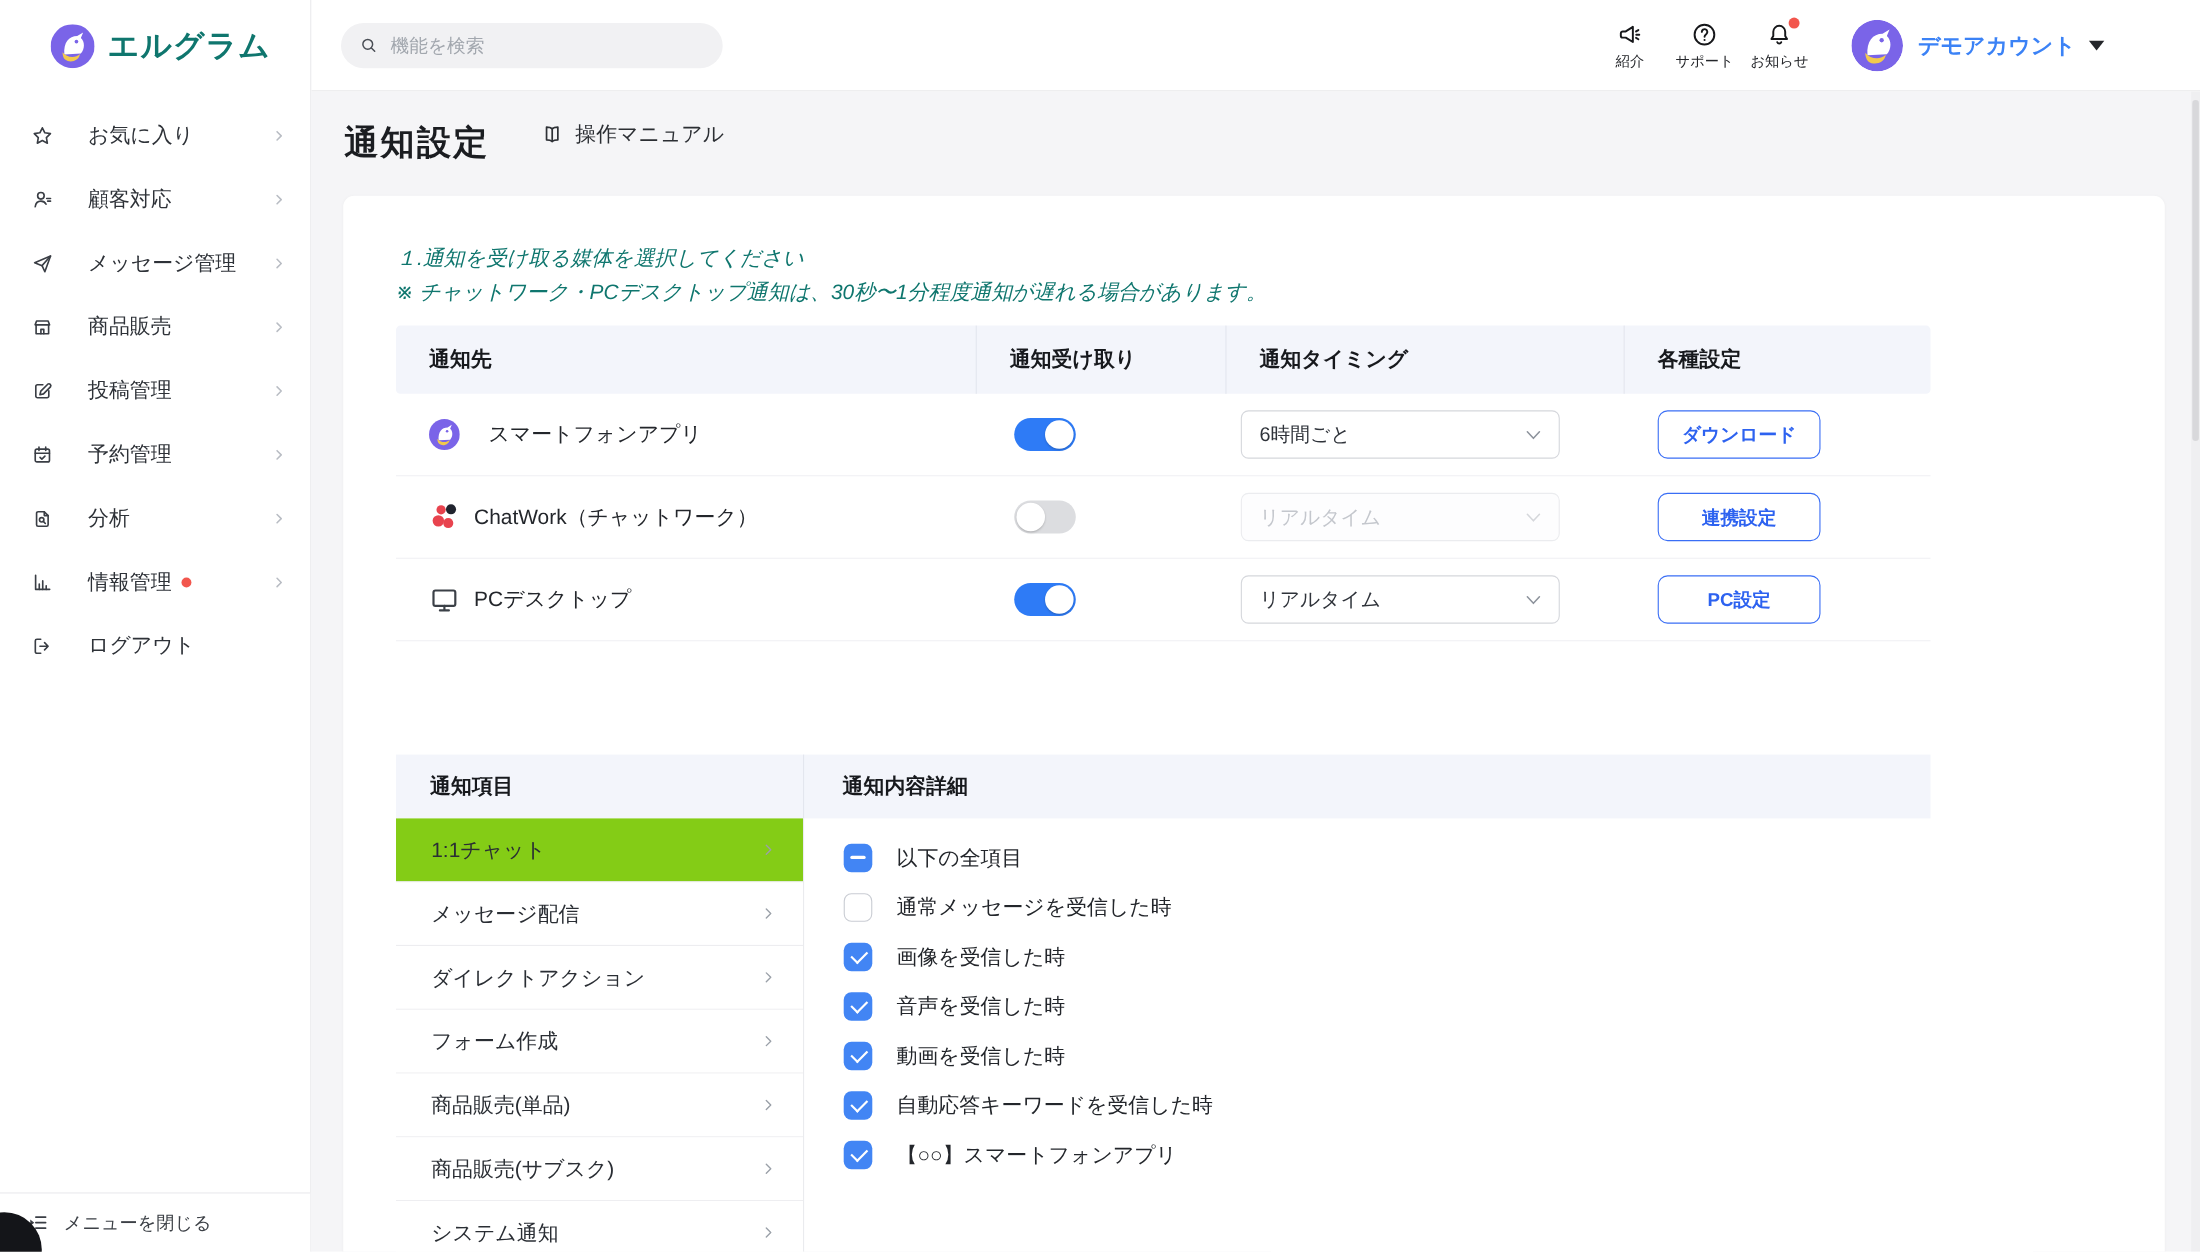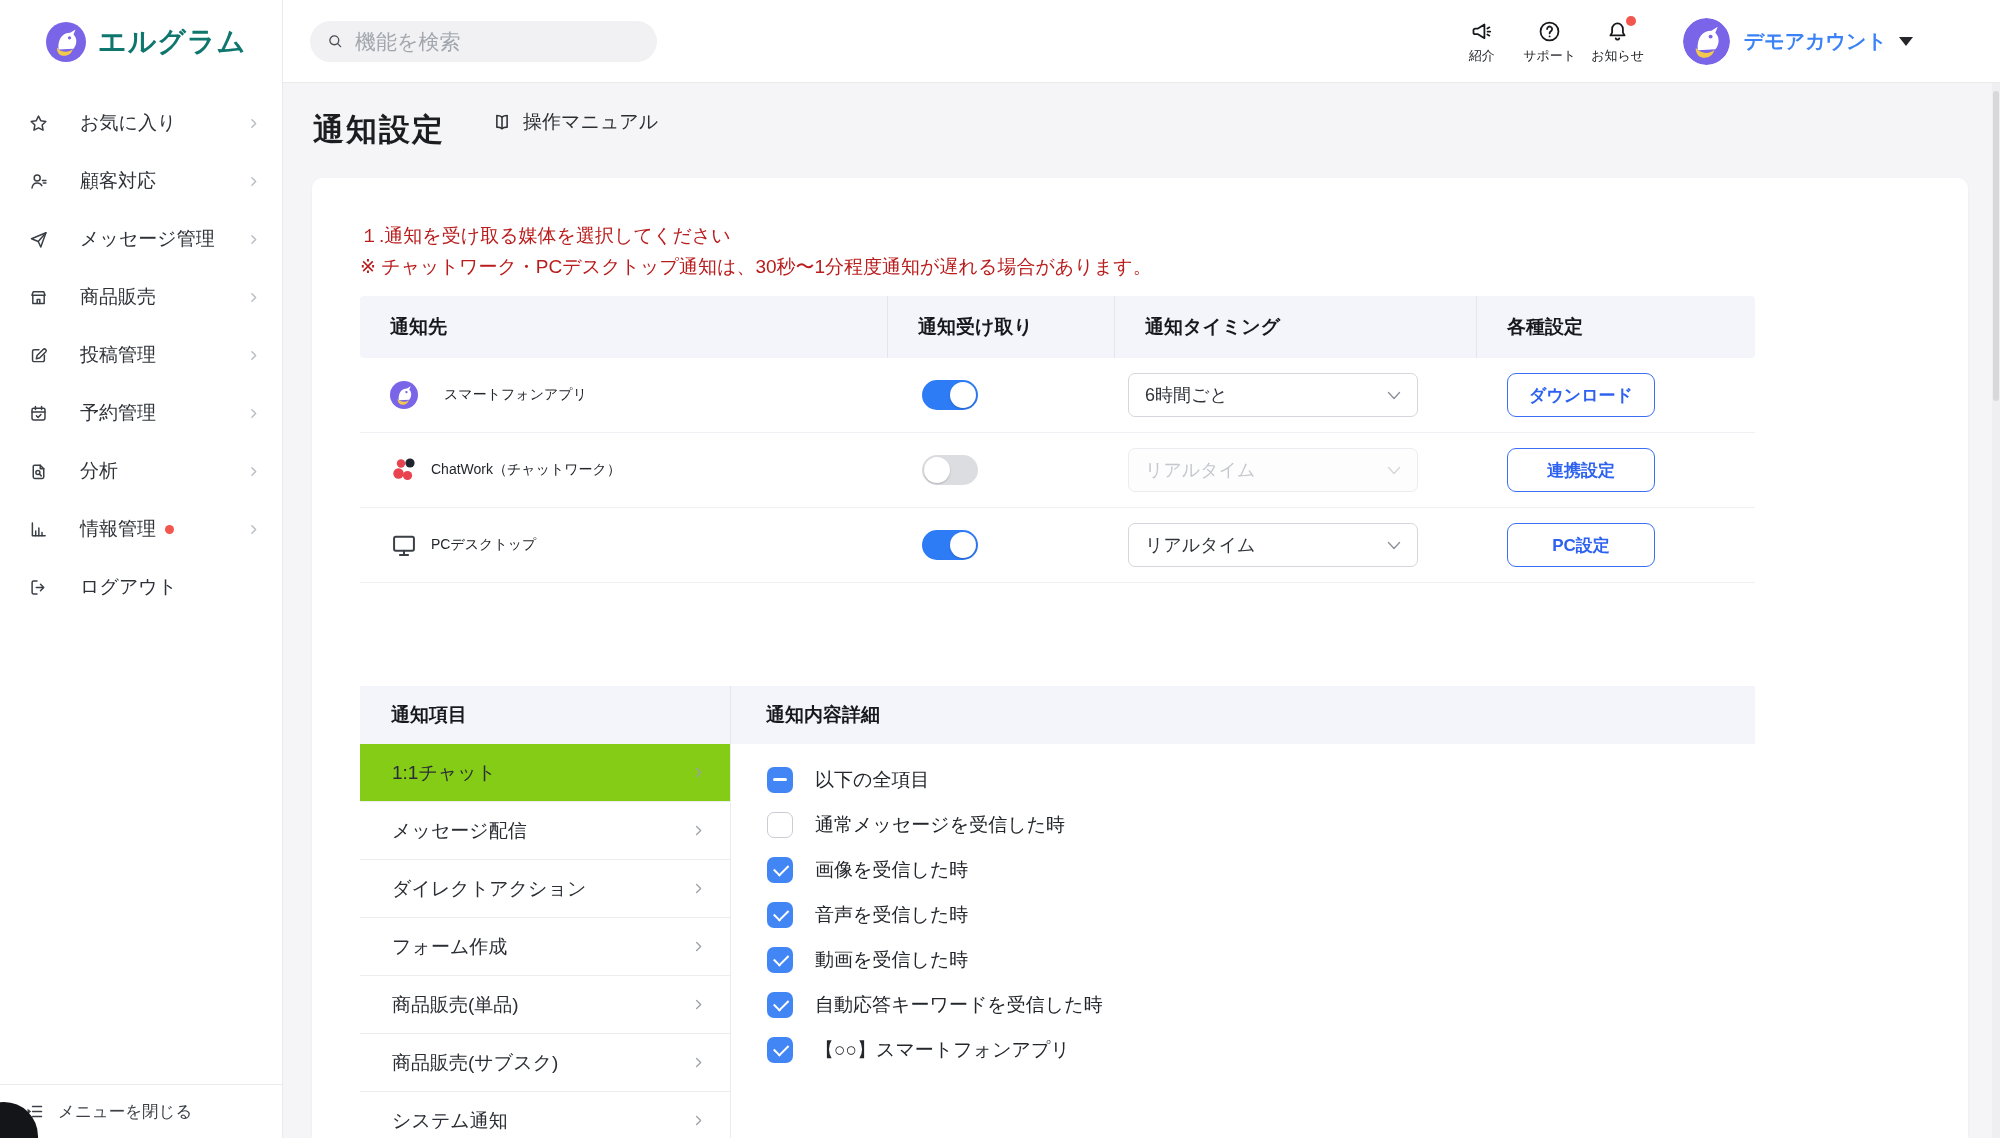--- a/index.html
+++ b/index.html
@@ -28,21 +28,21 @@
   .side-footer .ml { font-size:16.5px; color:#3c4046; }
   .chat-bubble { position:absolute; left:-30px; bottom:-32px; width:68px; height:68px; border-radius:50%;
                  background:#141519; z-index:6; }
 
   
   .topbar { position:absolute; left:283px; top:0; width:1717px; height:83px; background:#fff;
             border-bottom:1px solid #eaeaec; z-index:2; }
   .search { position:absolute; left:27px; top:21px; width:347px; height:41px; border-radius:21px;
             background:#f1f1f3; display:flex; align-items:center; padding:0 16px; gap:10px; }
   .search svg { width:19px; height:19px; color:#4a4e55; flex:0 0 auto; }
-  .search input { border:none; outline:none; background:transparent; font-size:21px; color:#4c1d95;
+  .search input { border:none; outline:none; background:transparent; font-size:17px; color:#4c1d95;
                   width:100%; font-family:inherit; }
   .search input::placeholder { color:#a2a7ae; }
   .topbar-right { position:absolute; right:87px; top:0; height:83px; display:flex; align-items:center; }
   .tb-action { width:62px; margin-left:6px; display:flex; flex-direction:column; align-items:center; gap:3px;
                cursor:pointer; position:relative; }
   .tb-action svg { width:25px; height:25px; color:#17181b; }
   .tb-action .al { font-size:13px; color:#24262a; white-space:nowrap; }
   .tb-badge { display:none; position:absolute; top:-3px; right:13px; width:10px; height:10px;
               border-radius:50%; background:#f2564d; }
   .tb-action[data-badge="true"] .tb-badge { display:block; }
@@ -59,29 +59,29 @@
 
   .page-head { position:absolute; left:30px; top:26px; display:flex; align-items:flex-start; }
   .page-title { font-size:31px; font-weight:bold; color:#1b1d21; letter-spacing:2px; }
   .manual-link { margin-left:46px; display:flex; align-items:center; gap:10px; cursor:pointer; }
   .manual-link svg { width:22px; height:22px; color:#2e3136; }
   .manual-link .mll { font-size:19px; color:#2b2e33; }
 
   .card { position:absolute; left:29px; top:95px; width:1656px; height:1123px; background:#fff;
           border-radius:10px; box-shadow:0 1px 3px rgba(20,22,30,.04); }
 
-  .sec1 { position:absolute; left:48px; top:42px; font-size:19px; line-height:31px; color:#b91c1c; }
+  .sec1 { position:absolute; left:48px; top:42px; font-size:19px; line-height:31px; color:#0f766e;font-style:italic; }
 
   .table1 { position:absolute; left:48px; top:118px; width:1395px; }
   .t1-head { display:grid; grid-template-columns:527px 227px 362px 279px; height:62px; background:#f3f5fb; border-radius:4px; }
   .t1-head .hc { display:flex; align-items:center; font-weight:bold; font-size:19px; color:#17191d; padding-left:30px; }
   .t1-head .hc + .hc { border-left:1px solid #e3e6ee; }
   .t1-row { display:grid; grid-template-columns:527px 227px 362px 279px; height:75px;
             border-bottom:1px solid #f0f1f4; align-items:center; }
-  .name-cell { display:flex; align-items:center; gap:13px; padding-left:30px; font-size:14px; color:#23262b; }
+  .name-cell { display:flex; align-items:center; gap:13px; padding-left:30px; font-size:19px; color:#23262b; }
   .row-icon { width:28px; height:28px; display:block; flex:0 0 auto; }
   .row-icon svg { width:100%; height:100%; display:block; }
   .row-icon.desktop { color:#3b4047; }
   .toggle-cell { padding-left:35px; }
   .toggle { display:block; width:56px; height:30px; border-radius:15px; background:#dcdde0; position:relative; cursor:pointer; }
   .toggle::after { content:""; position:absolute; top:2px; left:2px; width:26px; height:26px; border-radius:50%;
                    background:#fff; box-shadow:0 1px 2px rgba(0,0,0,.2); }
   .toggle[data-on="true"] { background:#2e7bf6; }
   .toggle[data-on="true"]::after { left:auto; right:2px; }
   .select-cell { padding-left:14px; }

